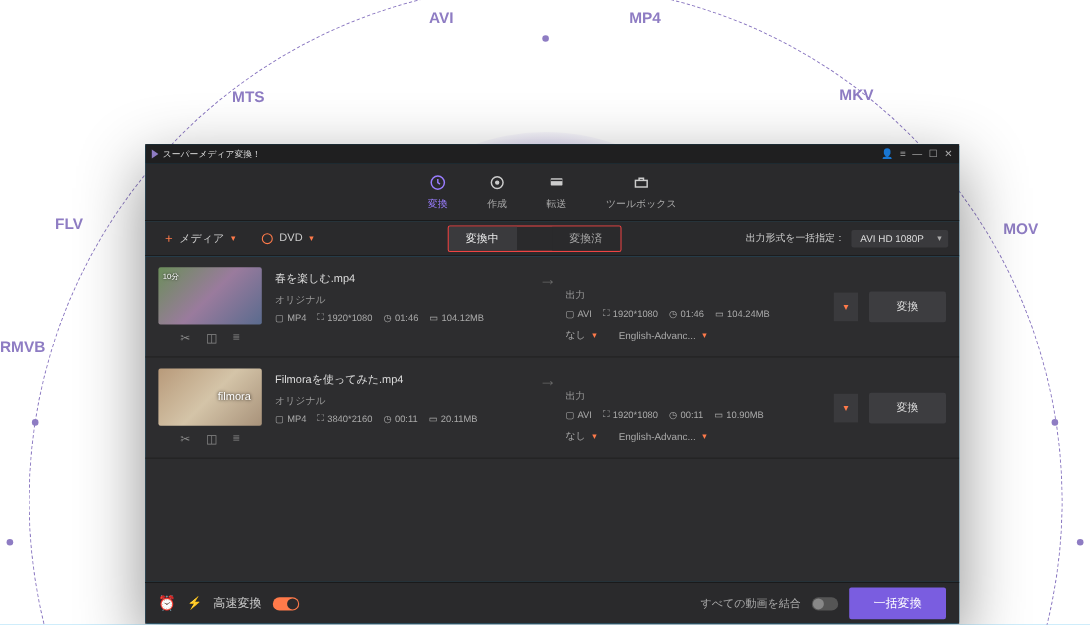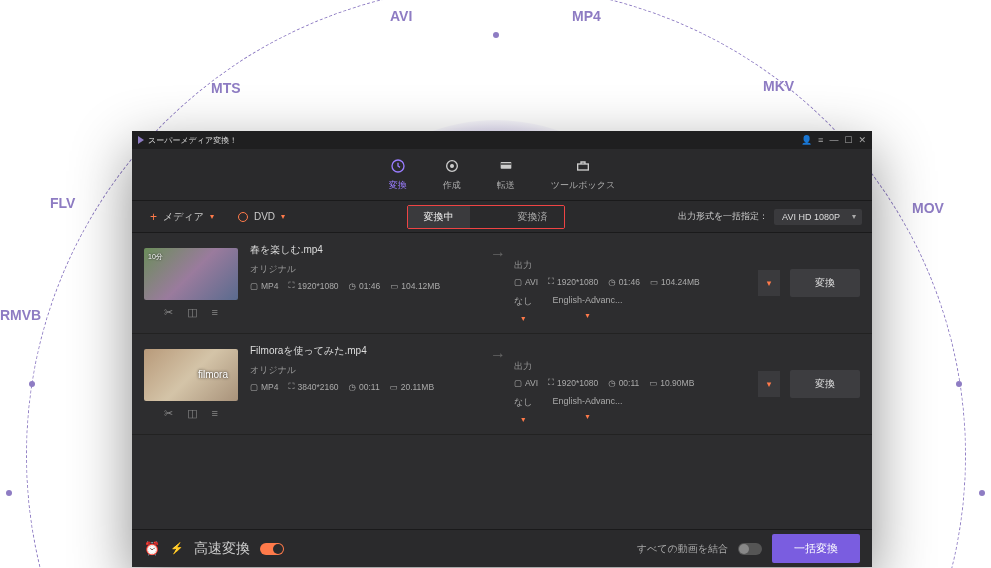--- a/index.html
+++ b/index.html
@@ -184,21 +184,21 @@
   .info-block { flex:1; }
   .filename { font-size: 10px; color: #ddd; margin-bottom: 6px; }
   .label-row { font-size: 9px; color: #999; margin-bottom: 4px; }
   .meta-row { display: flex; gap: 10px; align-items: center; font-size: 8.5px; color: #aaa; }
   .meta-row .mi { display:flex; align-items:center; gap:3px; }
   .arrow-col { color:#666; font-size:16px; padding:0 4px; }
   .out-col { flex:1; }
   .sub-row {
     display:flex; gap:20px; margin-top:8px; font-size:9px; color:#aaa;
   }
-  .dd { display:flex; align-items:center; gap:6px; cursor:pointer;flex-direction:column; }
+  .dd { display:flex; align-items:center; gap:6px; cursor:pointer; }
   .dd .caret2 { color:#ff7a4a; font-size:8px; }
   .action-col { display:flex; align-items:center; gap:0; }
   .chev-box {
     width: 22px; height: 26px; background:#3a3a3d;
     display:flex; align-items:center; justify-content:center;
     color:#ff7a4a; font-size:9px; cursor:pointer;
   }
   .convert-btn {
     width: 70px; height: 28px; background:#3d3d40;
     display:flex; align-items:center; justify-content:center;
@@ -207,21 +207,21 @@
   }
 
   .footer {
     height: 38px;
     background: #2a2a2c;
     border-top: 1px solid #1a1a1b;
     display:flex; align-items:center; padding:0 12px; gap:10px;
   }
   .clock { color:#aaa; font-size:13px; }
   .bolt { color:#ff7a4a; font-size:11px; }
-  .speed-label { font-size:14px; color:#ccc; }
+  .speed-label { font-size:11px; color:#ccc; }
   .toggle {
     width:24px; height:12px; background:#ff7a4a; border-radius:6px;
     position:relative; cursor:pointer;
   }
   .toggle:after {
     content:""; position:absolute; right:1px; top:1px;
     width:10px; height:10px; background:#2a2a2c; border-radius:50%;
   }
   .toggle.off { background:#555; }
   .toggle.off:after { left:1px; right:auto; background:#888; }

